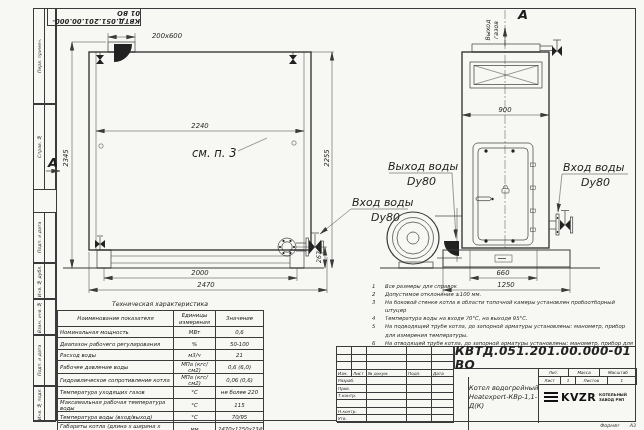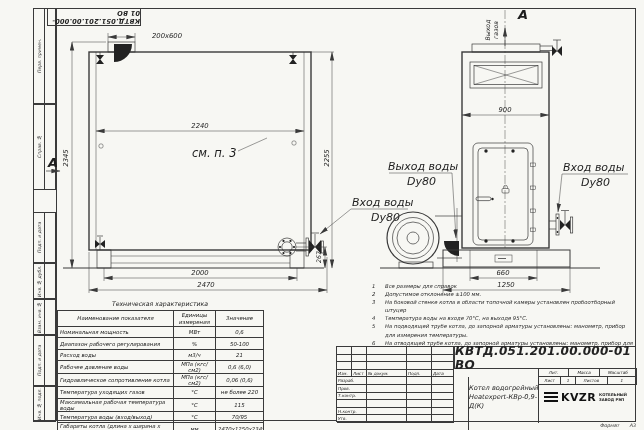--- a/index.html
+++ b/index.html
@@ -405,21 +405,21 @@
         <div class="c"></div>
         <div class="c"></div>
       <div class="c span2">Утв.</div>
         <div class="c"></div>
         <div class="c"></div>
         <div class="c"></div>
     </div>
     <div class="tb-doc">КВТД.051.201.00.000-01 ВО</div>
     <div class="tb-name">
       <div>Котел водогрейный</div>
-      <div>Heatexpert-КВр-0,9-Д(К)</div>
+      <div>Heatexpert-КВр-1,1-Д(К)</div>
     </div>
     <div class="tb-lit">
       <div class="row" style="height:8px;">
         <div class="lc" style="width:30px;">Лит.</div>
         <div class="lc" style="width:30px;">Масса</div>
         <div class="lc" style="width:37px;">Масштаб</div>
       </div>
       <div class="row" style="height:8px;">
         <div class="lc" style="width:22px;">Лист</div>
         <div class="lc" style="width:14px;">1</div>

